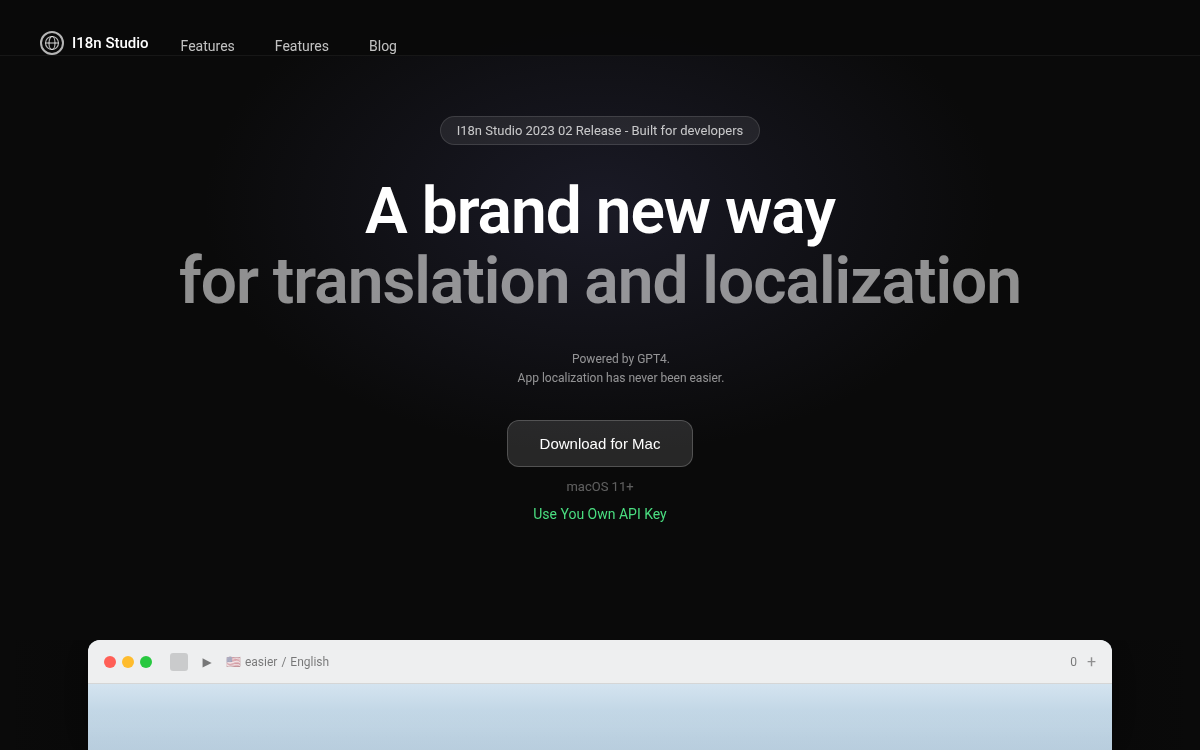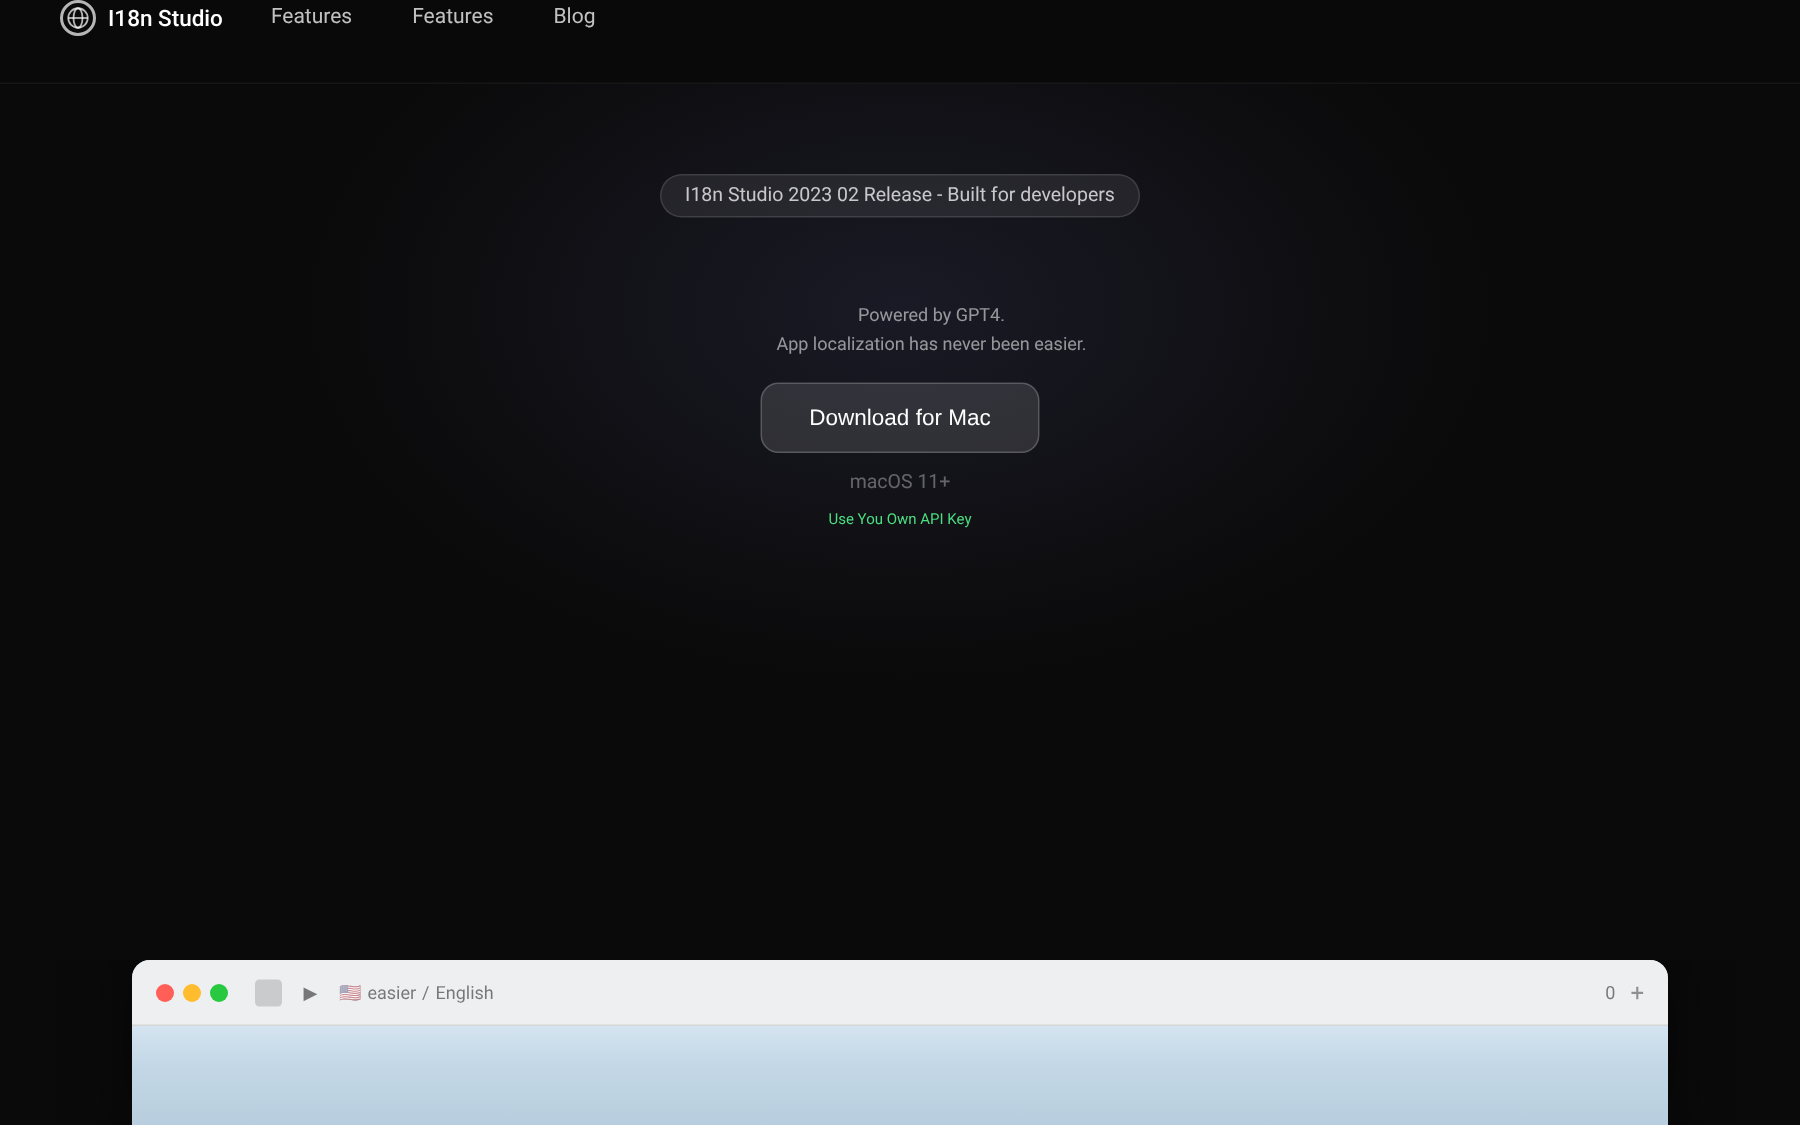--- a/index.html
+++ b/index.html
@@ -13,21 +13,21 @@
       height: 750px;
       background-color: #0a0a0a;
       font-family: -apple-system, BlinkMacSystemFont, 'Segoe UI', Roboto, sans-serif;
       color: #ffffff;
       overflow: hidden;
     }
 
     
     nav {
       display: flex;
-      align-items: flex-start;
+      align-items: flex-end;
       padding: 0 40px;
       height: 56px;
       background-color: rgba(10, 10, 10, 0.95);
       border-bottom: 1px solid rgba(255,255,255,0.06);
       position: relative;
       z-index: 10;
     }
 
     .nav-logo {
       display: flex;
@@ -140,21 +140,21 @@
 
     .hero-subtitle-line1 {
       display: block;
     }
 
     .hero-subtitle-line2 {
       display: block;
     }
 
     .download-btn {
-      margin-top: 16px;
+      margin-top: 32px;
       background-color: rgba(255,255,255,0.12);
       border: 1px solid rgba(255,255,255,0.2);
       color: #ffffff;
       font-size: 15px;
       font-weight: 500;
       padding: 14px 32px;
       border-radius: 12px;
       cursor: pointer;
       transition: background-color 0.2s;
       position: relative;
@@ -164,21 +164,21 @@
     .macos-version {
       margin-top: 12px;
       font-size: 13px;
       color: rgba(255,255,255,0.35);
       position: relative;
       z-index: 1;
     }
 
     .api-key-link {
       margin-top: 12px;
-      font-size: 10px;
+      font-size: 14px;
       color: #4ade80;
       text-decoration: none;
       position: relative;
       z-index: 1;
     }
 
     
     .screenshot-section {
       position: absolute;
       bottom: 0;
@@ -328,20 +328,24 @@
       <a href="#">Blog</a>
     </li>
   </ul>
 </nav>
 
 <section class="hero">
   <div class="badge">
     <span>I18n Studio 2023 02 Release - Built for developers</span>
   </div>
 
+  <h1 class="hero-title">
+    <span class="hero-title-line1">A brand new way</span>
+    <span class="hero-title-line2">for translation and localization</span>
+  </h1>
 
   <p class="hero-subtitle">
     <span class="hero-subtitle-line1">Powered by GPT4.</span>
     <span class="hero-subtitle-line2">App localization has never been easier.</span>
   </p>
 
   <button class="download-btn">Download for Mac</button>
 
   <span class="macos-version">macOS 11+</span>
 

